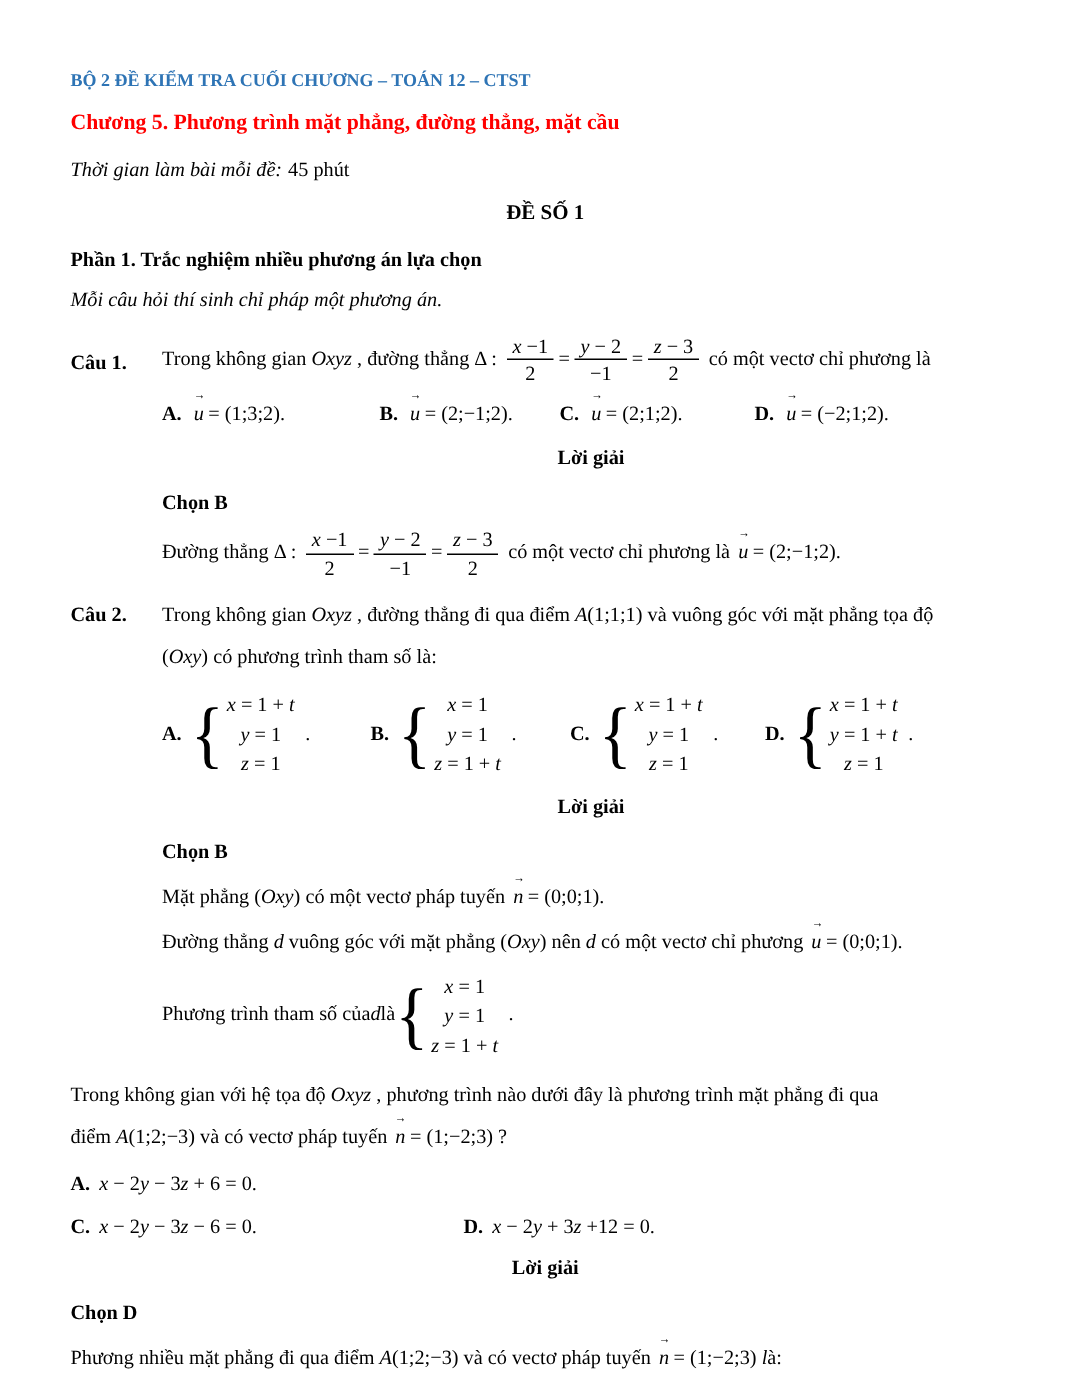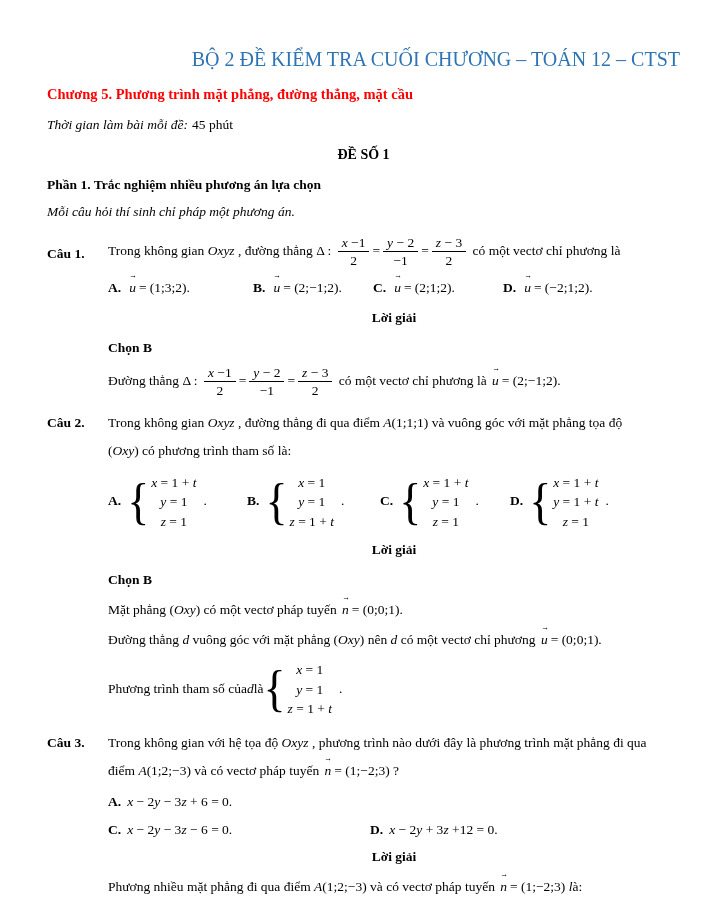--- a/index.html
+++ b/index.html
@@ -3,21 +3,21 @@
 <meta charset="utf-8">
 <style>
   html,body{margin:0;padding:0;}
   body{
     width:714px;height:924px;background:#ffffff;color:#000;
     font-family:"Liberation Serif","DejaVu Serif",serif;
     font-size:13.5px;line-height:1.55;overflow:hidden;
   }
   .doc{padding:44px 34px 0 47px;}
   .it{font-style:italic;}
-  .title-blue{text-align:right;font-weight:normal;font-size:20px;}
+  .title-blue{text-align:left;font-weight:bold;font-size:12px;}
   .title-red{text-align:left;font-weight:bold;font-size:14.5px;margin-top:8px;}
   .time-line{margin-top:10px;}
   .time-line .val{margin-left:4px;}
   .exam-no{text-align:center;font-weight:bold;font-size:14px;margin-top:8px;}
   .part-head{font-weight:bold;margin-top:9px;}
   .part-note{font-style:italic;margin-top:6px;}
 
   .q{display:flex;margin-top:10px;}
   .qlabel{flex:0 0 61px;width:61px;font-weight:bold;}
   .qlabel.pt{padding-top:11px;}
@@ -190,38 +190,38 @@
               <span class="mi"><i>y</i> = 1</span>
               <span class="mi"><i>z</i> = 1 + <i>t</i></span>
             </span>
           </span>
           <span class="ctail">.</span>
       </div>
     </div>
   </div>
 
   <div class="q" style="margin-top:14px">
-    <div class="qlabel">Câu 3.</div>
     <div class="qbody">
       <div class="qline">
         <span>Trong không gian với hệ tọa độ </span><span class="mi"><i>Oxyz</i></span><span> , phương trình nào dưới đây là phương trình mặt phẳng đi qua</span>
       </div>
       <div class="qline">
         <span>điểm </span><span class="mi"><i>A</i>(1;2;−3)</span><span> và có vectơ pháp tuyến </span><span class="vec"><span class="vec-arrow">→</span><span class="vec-base">n</span></span><span class="mi">= (1;−2;3) ?</span>
       </div>
 
       <div class="optrow2" style="margin-top:10px">
         <span class="c1"><span class="okey">A.</span><span class="mi"><i>x</i> − 2<i>y</i> − 3<i>z</i> + 6 = 0.</span></span>
       </div>
       <div class="optrow2">
         <span class="c1"><span class="okey">C.</span><span class="mi"><i>x</i> − 2<i>y</i> − 3<i>z</i> − 6 = 0.</span></span>
         <span class="c2"><span class="okey">D.</span><span class="mi"><i>x</i> − 2<i>y</i> + 3<i>z</i> +12 = 0.</span></span>
       </div>
 
       <div class="sol-head" style="margin-top:6px">Lời giải</div>
+      <div class="answer">Chọn D</div>
 
       <div class="sol-line">
         <span>Phương nhiều mặt phẳng đi qua điểm </span><span class="mi"><i>A</i>(1;2;−3)</span><span> và có vectơ pháp tuyến </span><span class="vec"><span class="vec-arrow">→</span><span class="vec-base">n</span></span><span class="mi">= (1;−2;3) <i>l</i>à:</span>
       </div>
     </div>
   </div>
 
 </div>
 
 </body></html>

